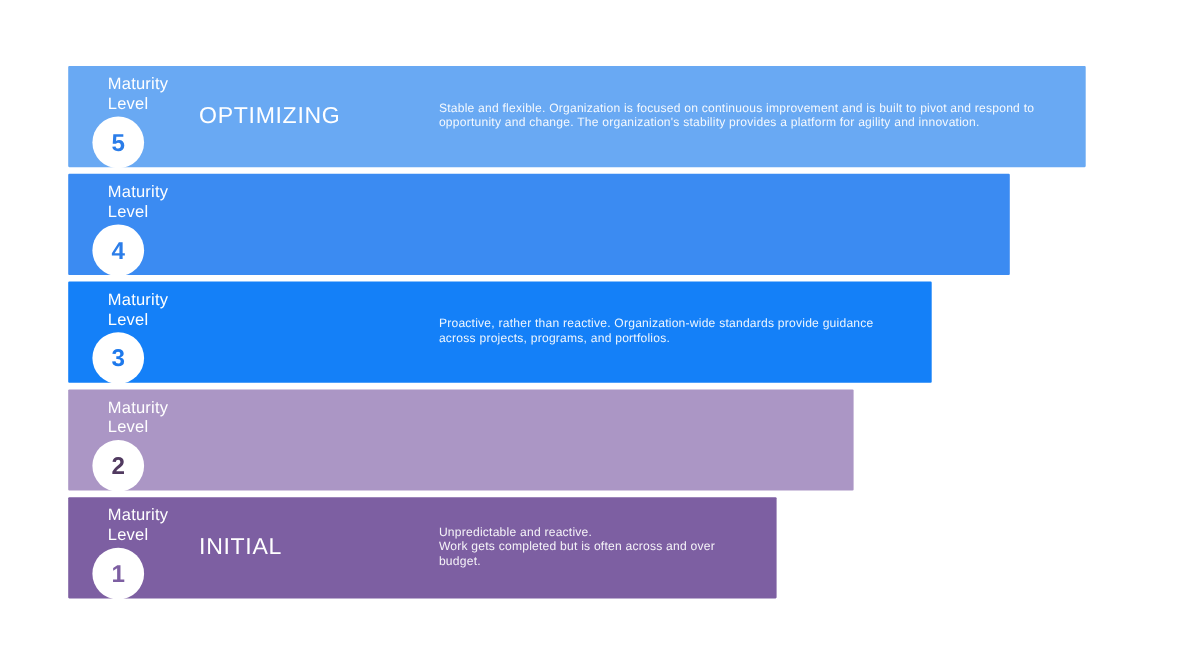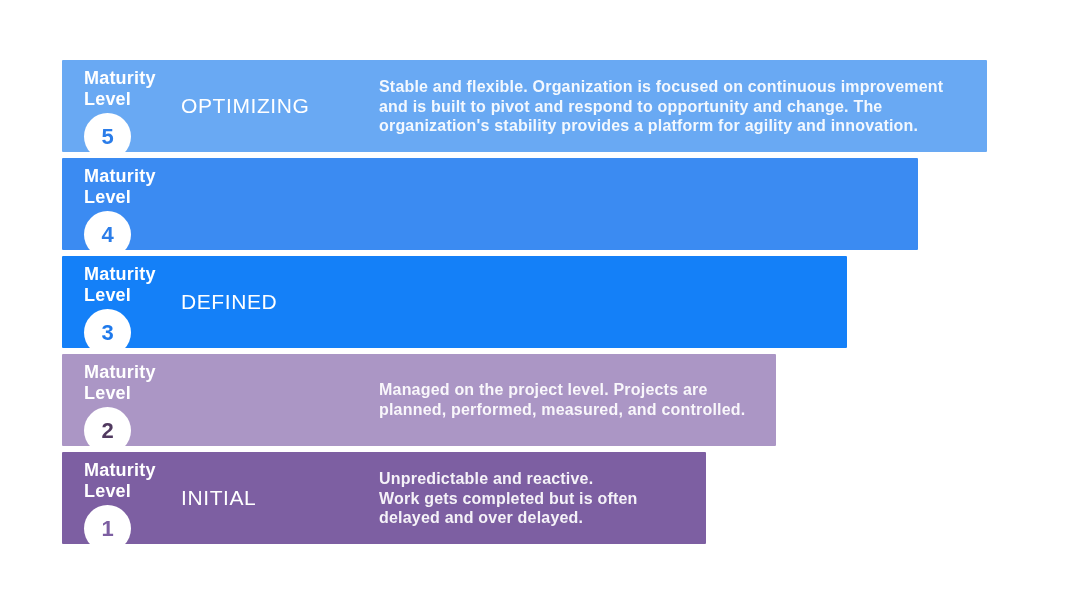--- a/index.html
+++ b/index.html
@@ -10,39 +10,40 @@
   .pyramid{
     position:absolute;left:62px;top:60px;display:flex;flex-direction:column;gap:6px;
   }
   .level-row{
     position:relative;height:92px;border-radius:1px;
   }
   .badge{
     position:absolute;left:22px;top:8px;width:80px;
   }
   .maturity-label{
-    color:#ffffff;font-size:18px;font-weight:bold;line-height:1.18;letter-spacing:.2px;
+    color:#ffffff;font-size:15px;font-weight:normal;line-height:1.18;letter-spacing:.2px;
     width:64px;
+    margin-left:14px;
   }
   .num-circle{
     margin-top:3px;width:47px;height:47px;border-radius:50%;background:#ffffff;
     display:flex;align-items:center;justify-content:center;
   }
   .num{
     font-size:22px;font-weight:bold;
   }
   .level-name{
     position:absolute;left:119px;top:50%;transform:translateY(-50%);
     width:215px;color:#ffffff;font-size:21px;font-weight:normal;
     letter-spacing:.6px;line-height:1.15;
   }
   .level-desc{
-    position:absolute;left:317px;right:26px;top:50%;transform:translateY(-50%);
-    color:rgba(255,255,255,0.92);font-size:16px;line-height:1.22;
-    letter-spacing:.2px;white-space:pre-line;font-weight:bold;
+    position:absolute;left:337px;right:26px;top:50%;transform:translateY(-50%);
+    color:rgba(255,255,255,0.92);font-size:11px;line-height:1.22;
+    letter-spacing:.2px;white-space:pre-line;
   }
 </style>
 </head>
 <body>
 
 <div class="pyramid">
 
   <div class="level-row" style="background-color: rgb(105, 169, 243); width: 925px;">
     <div class="badge">
       <div class="maturity-label">Maturity Level</div>
@@ -63,38 +64,37 @@
     </div>
   </div>
 
   <div class="level-row" style="background-color: rgb(20, 128, 248); width: 785px;">
     <div class="badge">
       <div class="maturity-label">Maturity Level</div>
       <div class="num-circle">
         <span class="num" style="color: rgb(30, 121, 236);">3</span>
       </div>
     </div>
-    <div class="level-name">DEFINED</div>
+    <div class="level-desc">Proactive, rather than reactive. Organization-wide standards provide guidance across projects, programs, and portfolios.</div>
   </div>
 
   <div class="level-row" style="background-color: rgb(171, 150, 197); width: 714px;">
     <div class="badge">
       <div class="maturity-label">Maturity Level</div>
       <div class="num-circle">
         <span class="num" style="color: rgb(81, 58, 96);">2</span>
       </div>
     </div>
-    <div class="level-desc">Managed on the project level. Projects are planned, performed, measured, and controlled.</div>
   </div>
 
   <div class="level-row" style="background-color: rgb(125, 95, 162); width: 644px;">
     <div class="badge">
       <div class="maturity-label">Maturity Level</div>
       <div class="num-circle">
         <span class="num" style="color: rgb(125, 95, 162);">1</span>
       </div>
     </div>
     <div class="level-name">INITIAL</div>
     <div class="level-desc">Unpredictable and reactive.
-Work gets completed but is often delayed and over delayed.</div>
+Work gets completed but is often across and over budget.</div>
   </div>
 
 </div>
 
 </body></html>

